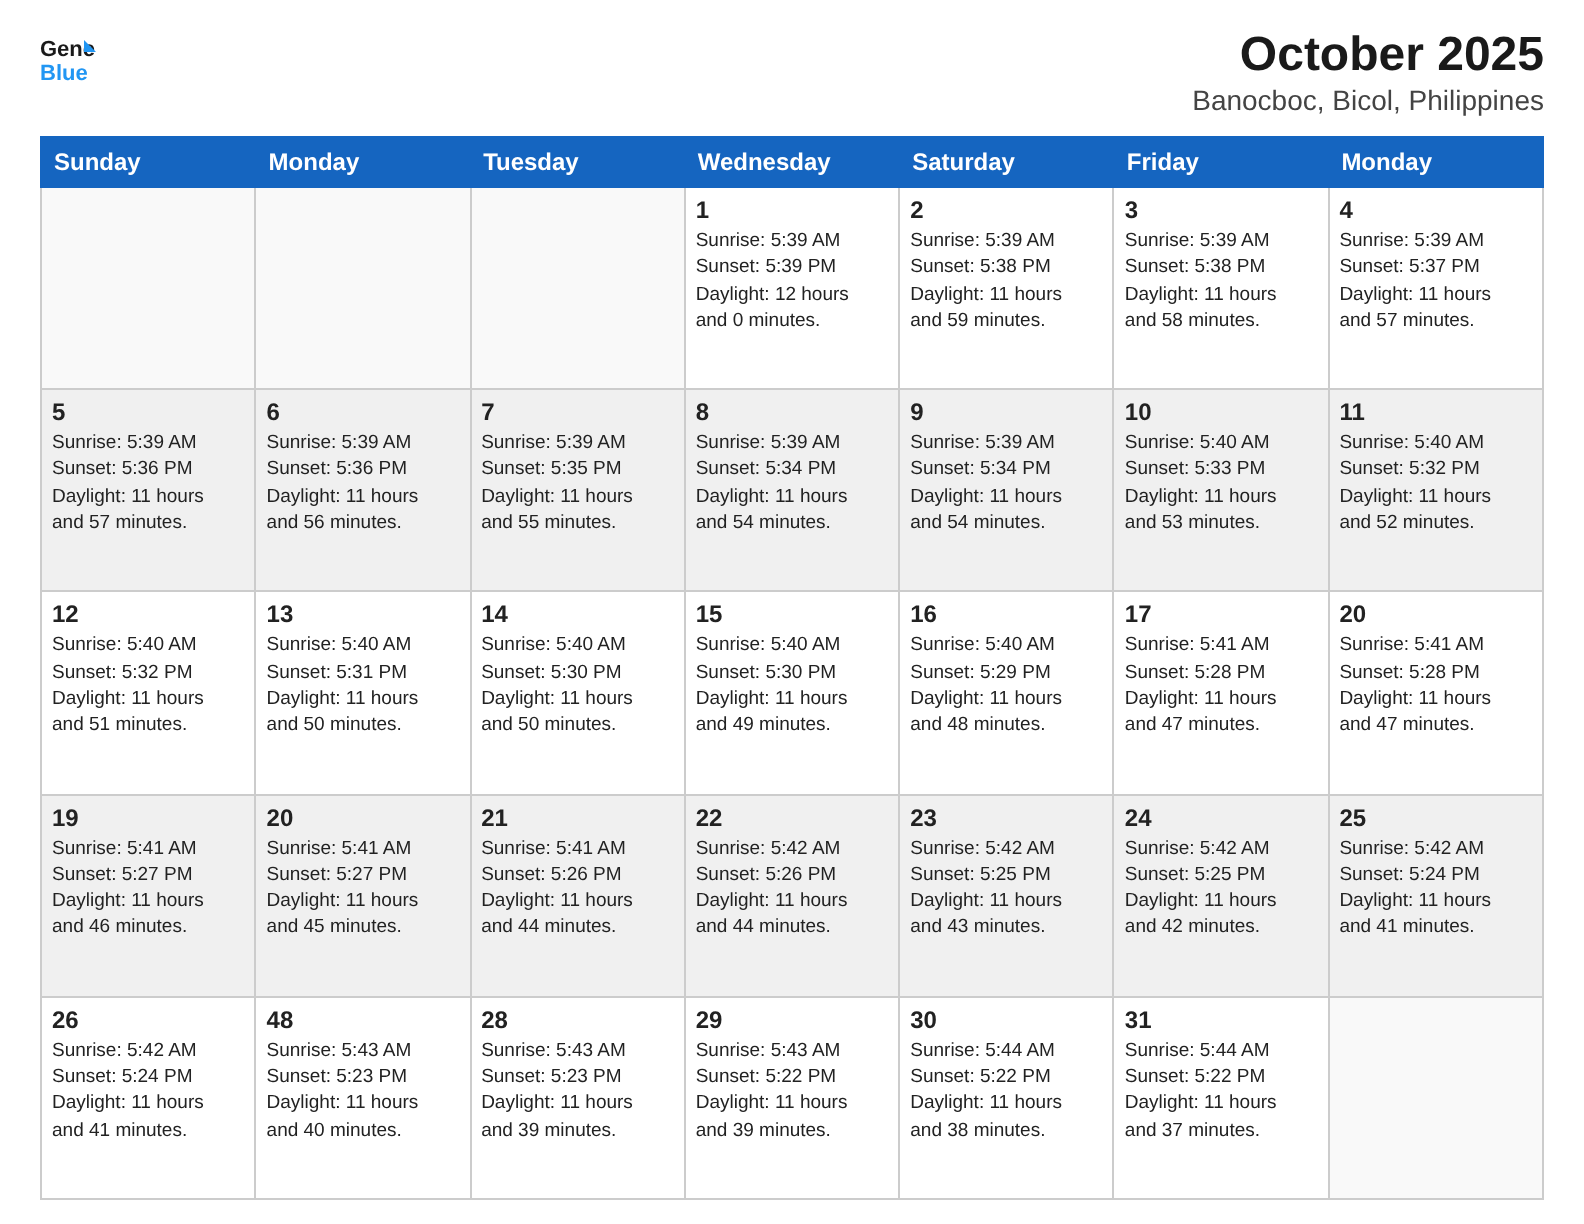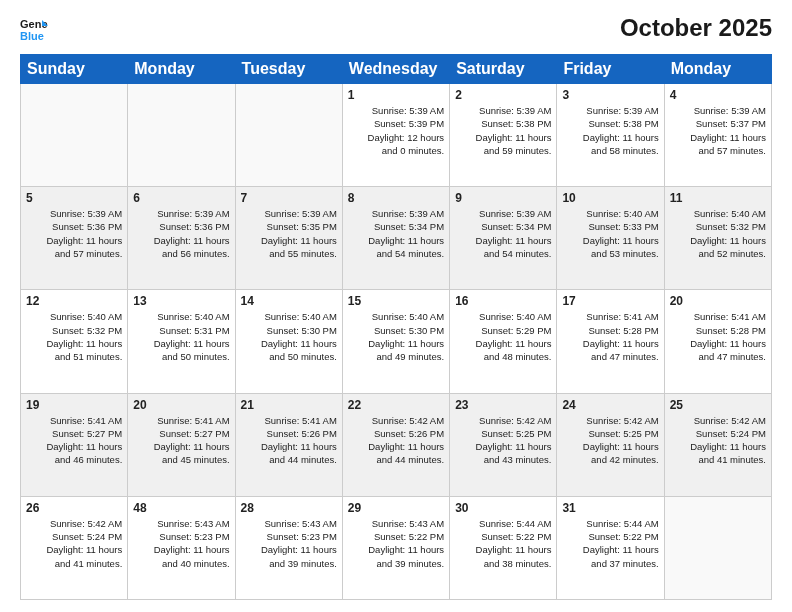--- a/index.html
+++ b/index.html
@@ -51,21 +51,21 @@
       border: 1px solid #ccc;
       border-collapse: collapse;
       width: 100%;
       table-layout: fixed;
     }
     .calendar th {
       background-color: #1565C0;
       color: #fff;
       text-align: left;
       padding: 5px 6px;
-      font-size: 16px;
+      font-size: 12px;
       font-weight: bold;
       border: 1px solid #1565C0;
     }
     .calendar td {
       border: 1px solid #ccc;
       vertical-align: top;
       padding: 4px 5px;
       font-size: 9.5px;
       color: #222;
       height: 88px;
@@ -79,37 +79,37 @@
     }
     .day-number {
       font-size: 12px;
       font-weight: bold;
       margin-bottom: 2px;
       display: block;
     }
     .day-info {
       line-height: 1.4;
       font-size: 9.5px;
-      text-align: right;
     }
   </style>
 </head>
 <body>
 
 <div class="page">
   <div class="header">
     <div class="logo">
       <svg class="logo-icon" viewBox="0 0 28 28" xmlns="http://www.w3.org/2000/svg">
         <text x="0" y="12" font-size="11" font-weight="bold" fill="#1a1a1a">General</text>
         <text x="0" y="24" font-size="11" font-weight="bold" fill="#2196F3">Blue</text>
         <polygon points="22,4 28,10 22,10" fill="#2196F3"></polygon>
       </svg>
     </div>
     <div class="title-block">
       <div class="month-title">October 2025</div>
+      <div class="subtitle">Banocboc, Bicol, Philippines</div>
     </div>
   </div>
 
   <table class="calendar">
     <thead>
       <tr>
         <th>Sunday</th>
         <th>Monday</th>
         <th>Tuesday</th>
         <th>Wednesday</th>

